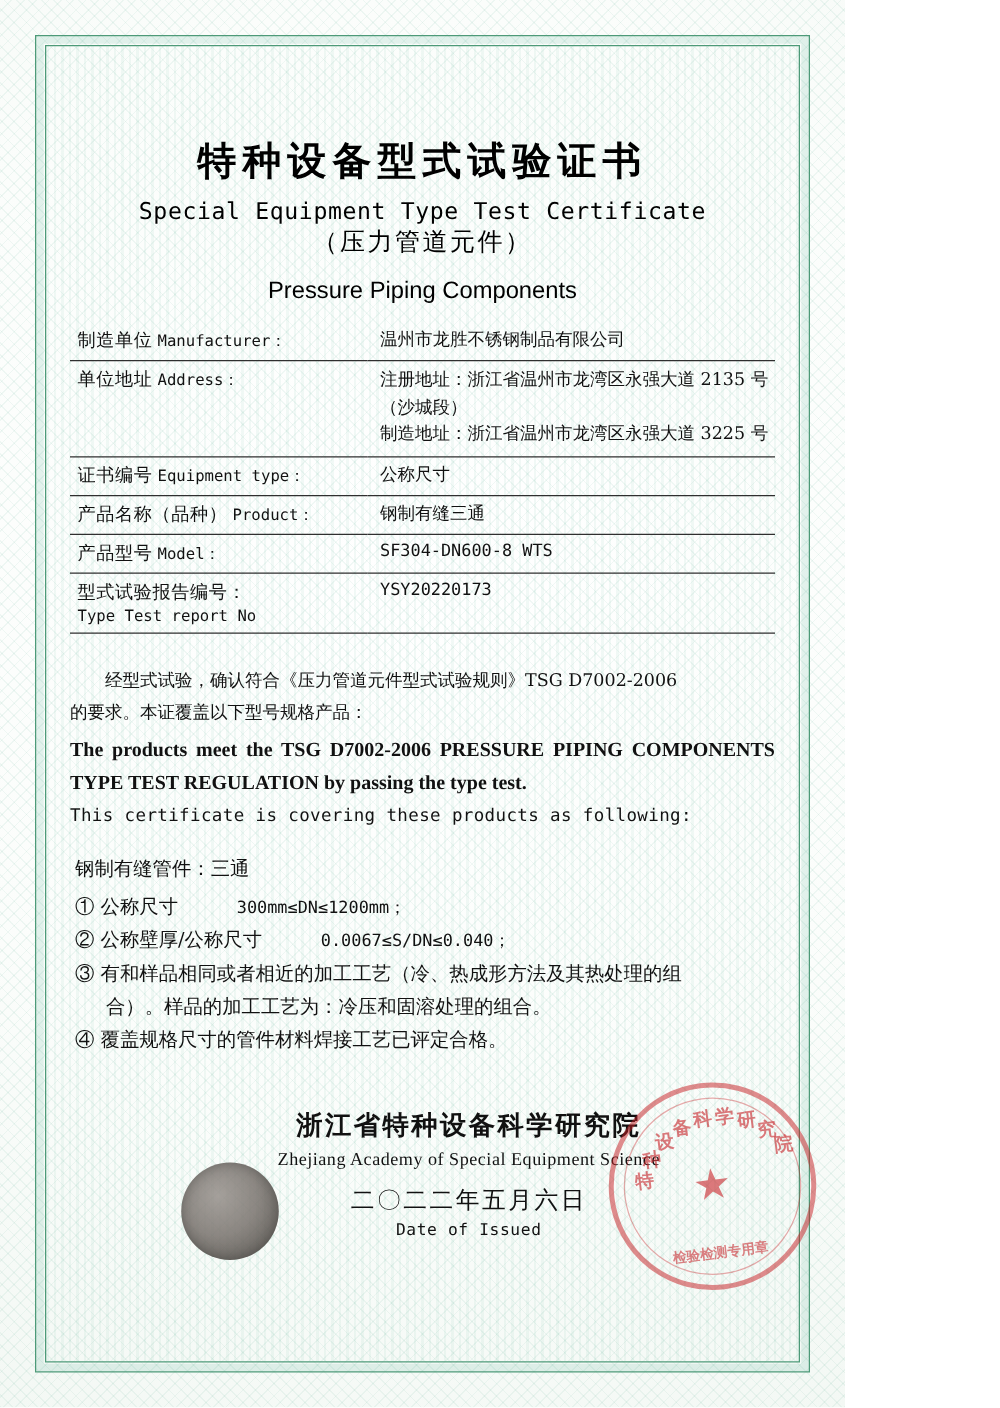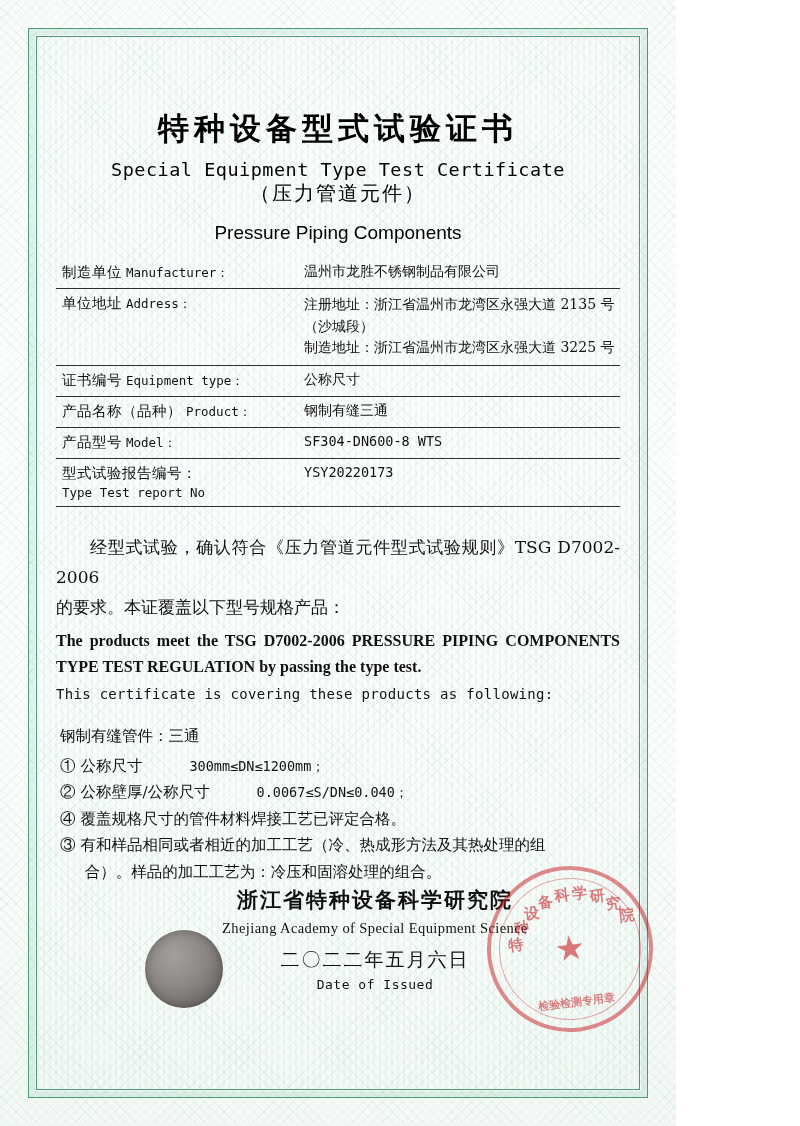--- a/index.html
+++ b/index.html
@@ -144,21 +144,21 @@
   .f-value .mono {
     font-family: "DejaVu Sans Mono", monospace;
     font-size: 13.5px;
   }
   .addr-line { line-height: 1.55; }
 
   
   .body-block { margin-top: 26px; }
   .p-cn {
     font-family: "DejaVu Serif", serif;
-    font-size: 17px;
+    font-size: 14px;
     line-height: 1.75;
     text-align: justify;
   }
   .p-cn .indent { padding-left: 2em; }
   .p-en-bold {
     font-family: "Liberation Serif", serif;
     font-weight: bold;
     font-size: 16px;
     line-height: 1.6;
     text-align: justify;
@@ -386,28 +386,28 @@
         <span class="val">300mm≤DN≤1200mm；</span>
       </div>
 
       <div class="spec-item">
         <span>②</span>
         <span>公称壁厚/公称尺寸</span>
         <span class="val">0.0067≤S/DN≤0.040；</span>
       </div>
 
       <div class="spec-item">
-        <span>④</span>
-        <span>覆盖规格尺寸的管件材料焊接工艺已评定合格。</span>
-      </div>
-
-      <div class="spec-item">
         <span>③</span>
         <span>有和样品相同或者相近的加工工艺（冷、热成形方法及其热处理的组</span>
         <span class="cont">合）。样品的加工工艺为：冷压和固溶处理的组合。</span>
+      </div>
+
+      <div class="spec-item">
+        <span>④</span>
+        <span>覆盖规格尺寸的管件材料焊接工艺已评定合格。</span>
       </div>
     </div>
 
     <div class="sign-block">
       <div class="sign-cn">浙江省特种设备科学研究院</div>
       <div class="sign-en">Zhejiang Academy of Special Equipment Science</div>
       <div class="sign-date">二〇二二年五月六日</div>
       <div class="sign-date-en">Date of Issued</div>
     </div>
   </div>

